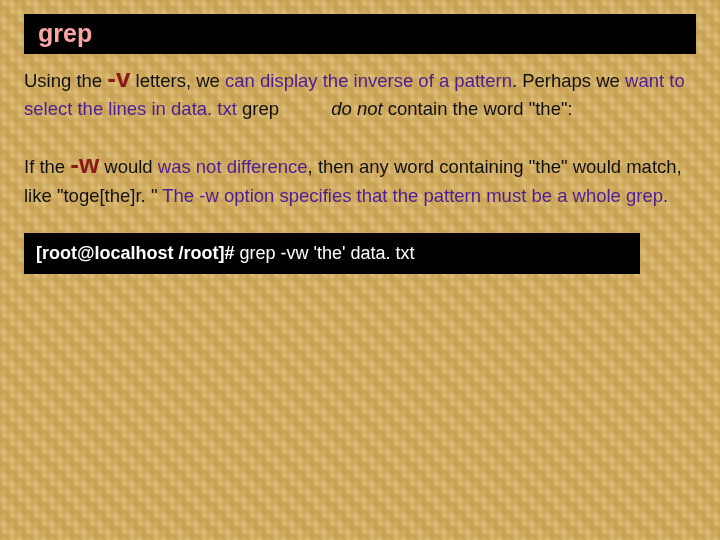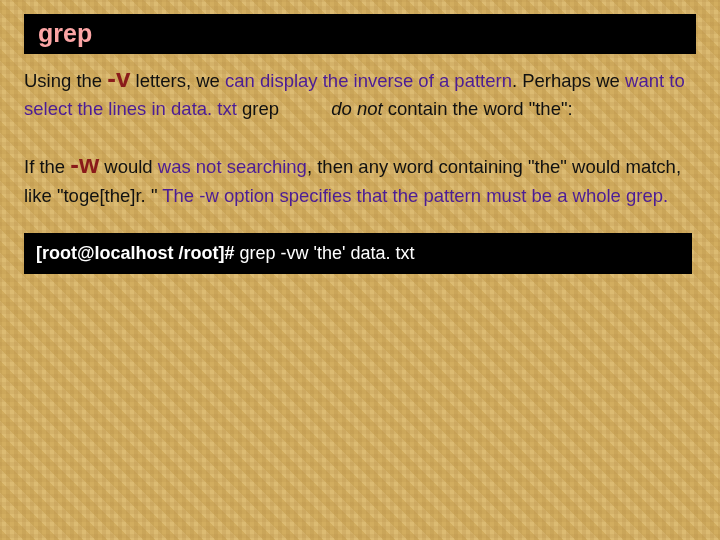--- a/index.html
+++ b/index.html
@@ -43,21 +43,21 @@
     vertical-align: baseline;
   }
   .accent { color: #4c1d95; }
   .ital { font-style: italic; margin-left: 47px; }
   .term-box {
     background: #000;
     color: #fff;
     font-size: 18px;
     padding: 10px 12px;
     margin: 0 0 0 0;
-    width: 668px;
+    width: 616px;
     font-family: Verdana, sans-serif;
     position: relative;
     z-index: 2;
   }
   .term-box .prompt { font-weight: bold; }
   .behind {
     margin-top: -8px;
     font-size: 18.5px;
     line-height: 1.45;
     color: #111;
@@ -75,20 +75,20 @@
 <div class="content">
   <div class="title-bar">
     <span>grep</span>
   </div>
 
   <p class="para">
     <span>Using the </span><span class="opt">-v</span><span> letters, we </span><span class="accent">can display the inverse of a pattern</span><span>. Perhaps we </span><span class="accent">want to select the lines in data. txt</span><span> grep </span><span class="ital">do not</span><span> contain the word "the":</span>
   </p>
 
   <p class="para">
-    <span>If the </span><span class="opt">-w</span><span> would </span><span class="accent">was not searching</span><span>, then any word containing "the" would match, like "toge[the]r. " </span><span class="accent">The -w option specifies that the pattern must be a whole grep.</span>
+    <span>If the </span><span class="opt">-w</span><span> would </span><span class="accent">was not difference</span><span>, then any word containing "the" would match, like "toge[the]r. " </span><span class="accent">The -w option specifies that the pattern must be a whole grep.</span>
   </p>
 
   <div class="term-box">
     <span class="prompt">[root@localhost /root]#</span><span> grep -vw 'the' data. txt</span>
   </div>
 
 </div>
 
 </body></html>

